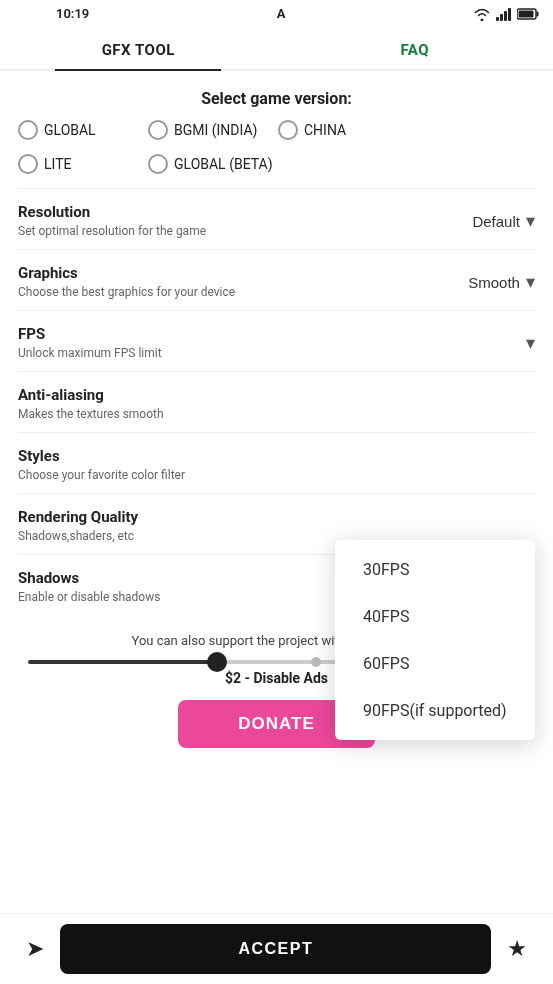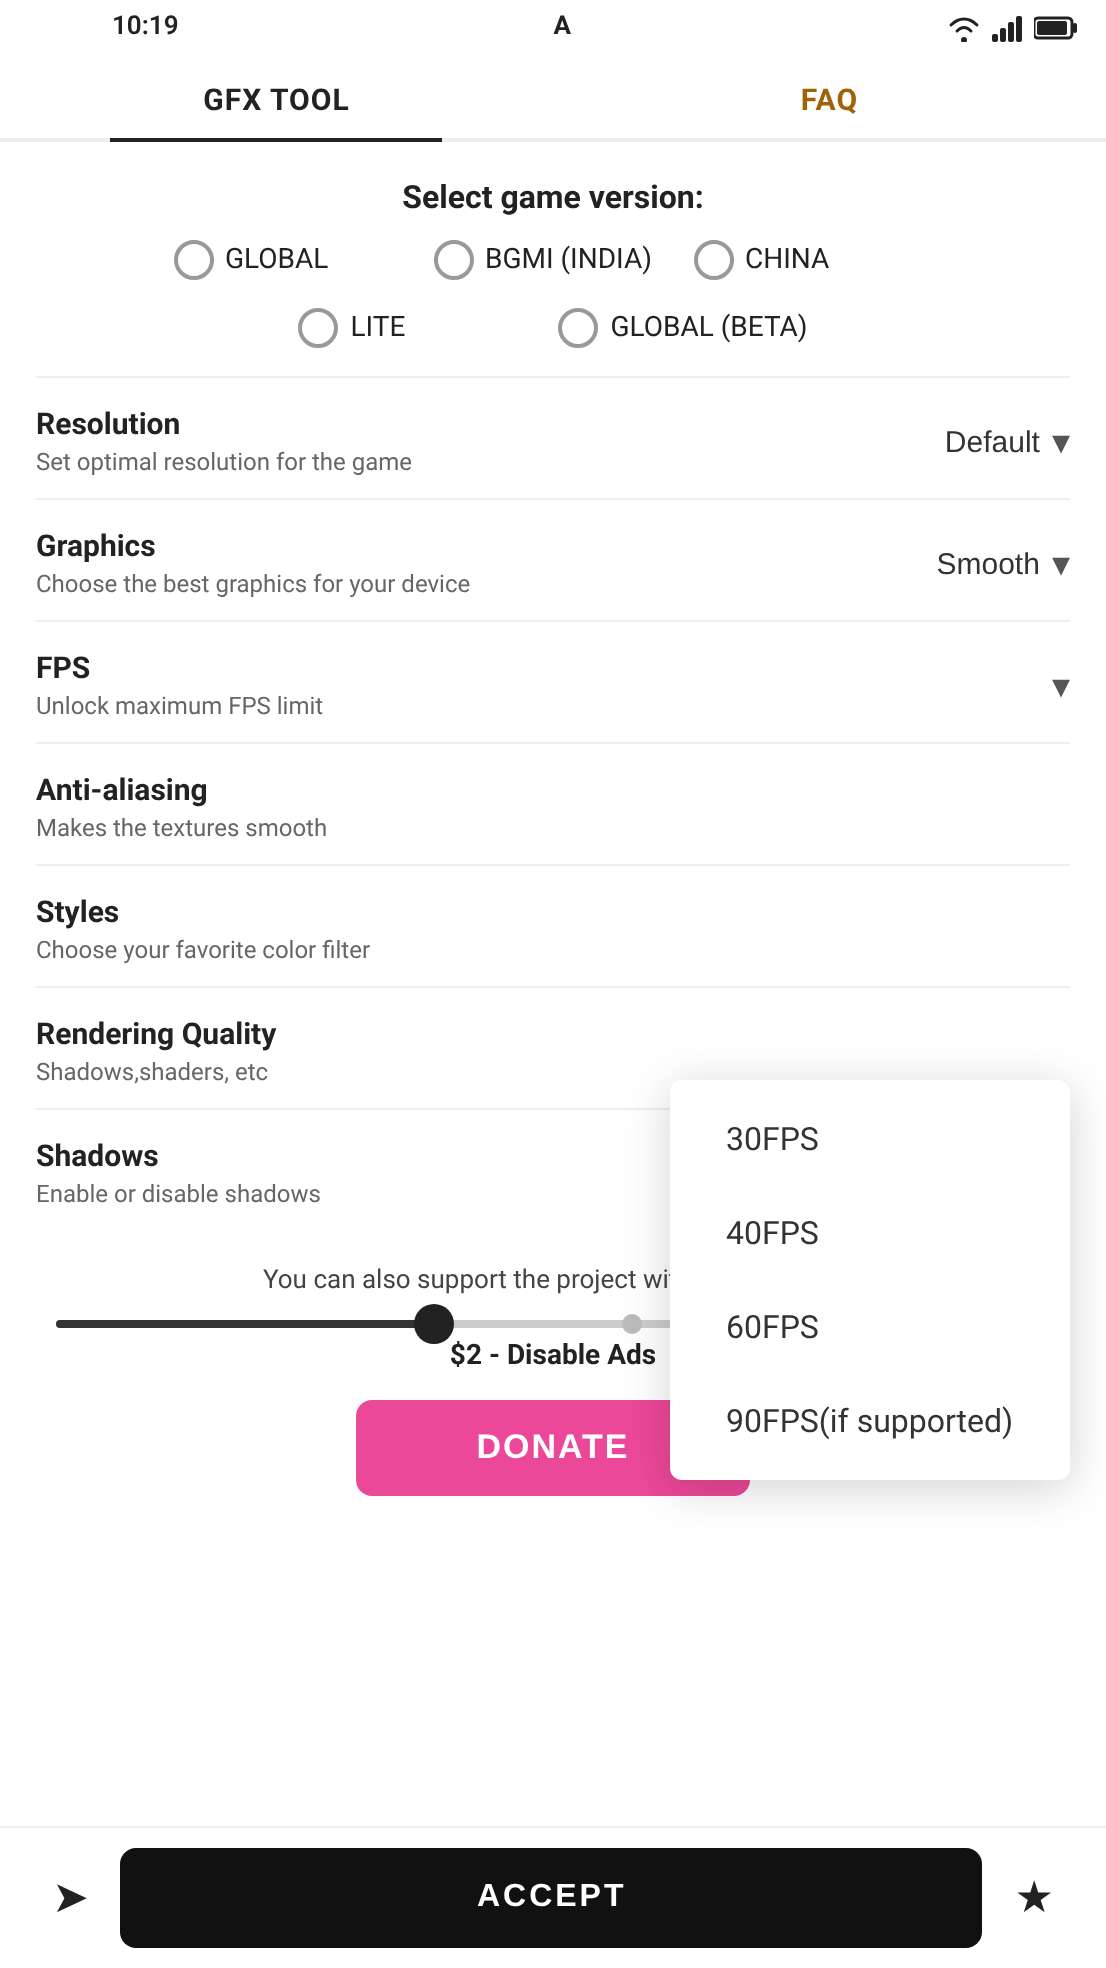--- a/index.html
+++ b/index.html
@@ -35,21 +35,21 @@
       display: flex;
       border-bottom: 2px solid #eee;
       background: #fff;
     }
     .tab {
       flex: 1;
       text-align: center;
       padding: 14px 0 10px;
       font-size: 15px;
       font-weight: 700;
-      color: #a16207;
+      color: #15803d;
       letter-spacing: 0.5px;
       cursor: pointer;
       position: relative;
     }
     .tab.active {
       color: #222;
     }
     .tab.active::after {
       content: '';
       position: absolute;
@@ -71,21 +71,21 @@
       font-size: 16px;
       margin: 8px 0 12px;
     }
 
     
     .radio-group {
       display: flex;
       flex-wrap: wrap;
       gap: 18px 10px;
       margin-bottom: 14px;
-      justify-content: center;
+      justify-content: flex-start;
     }
     .radio-item {
       display: flex;
       align-items: center;
       gap: 6px;
       font-size: 14px;
       min-width: 120px;
       cursor: pointer;
     }
     .radio-circle {

